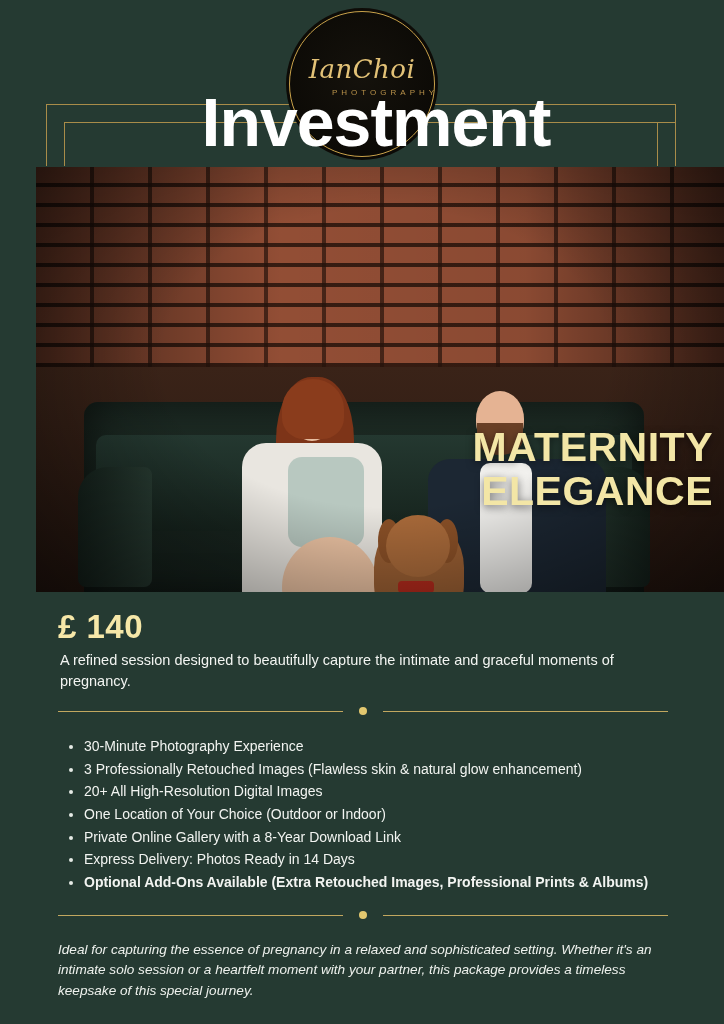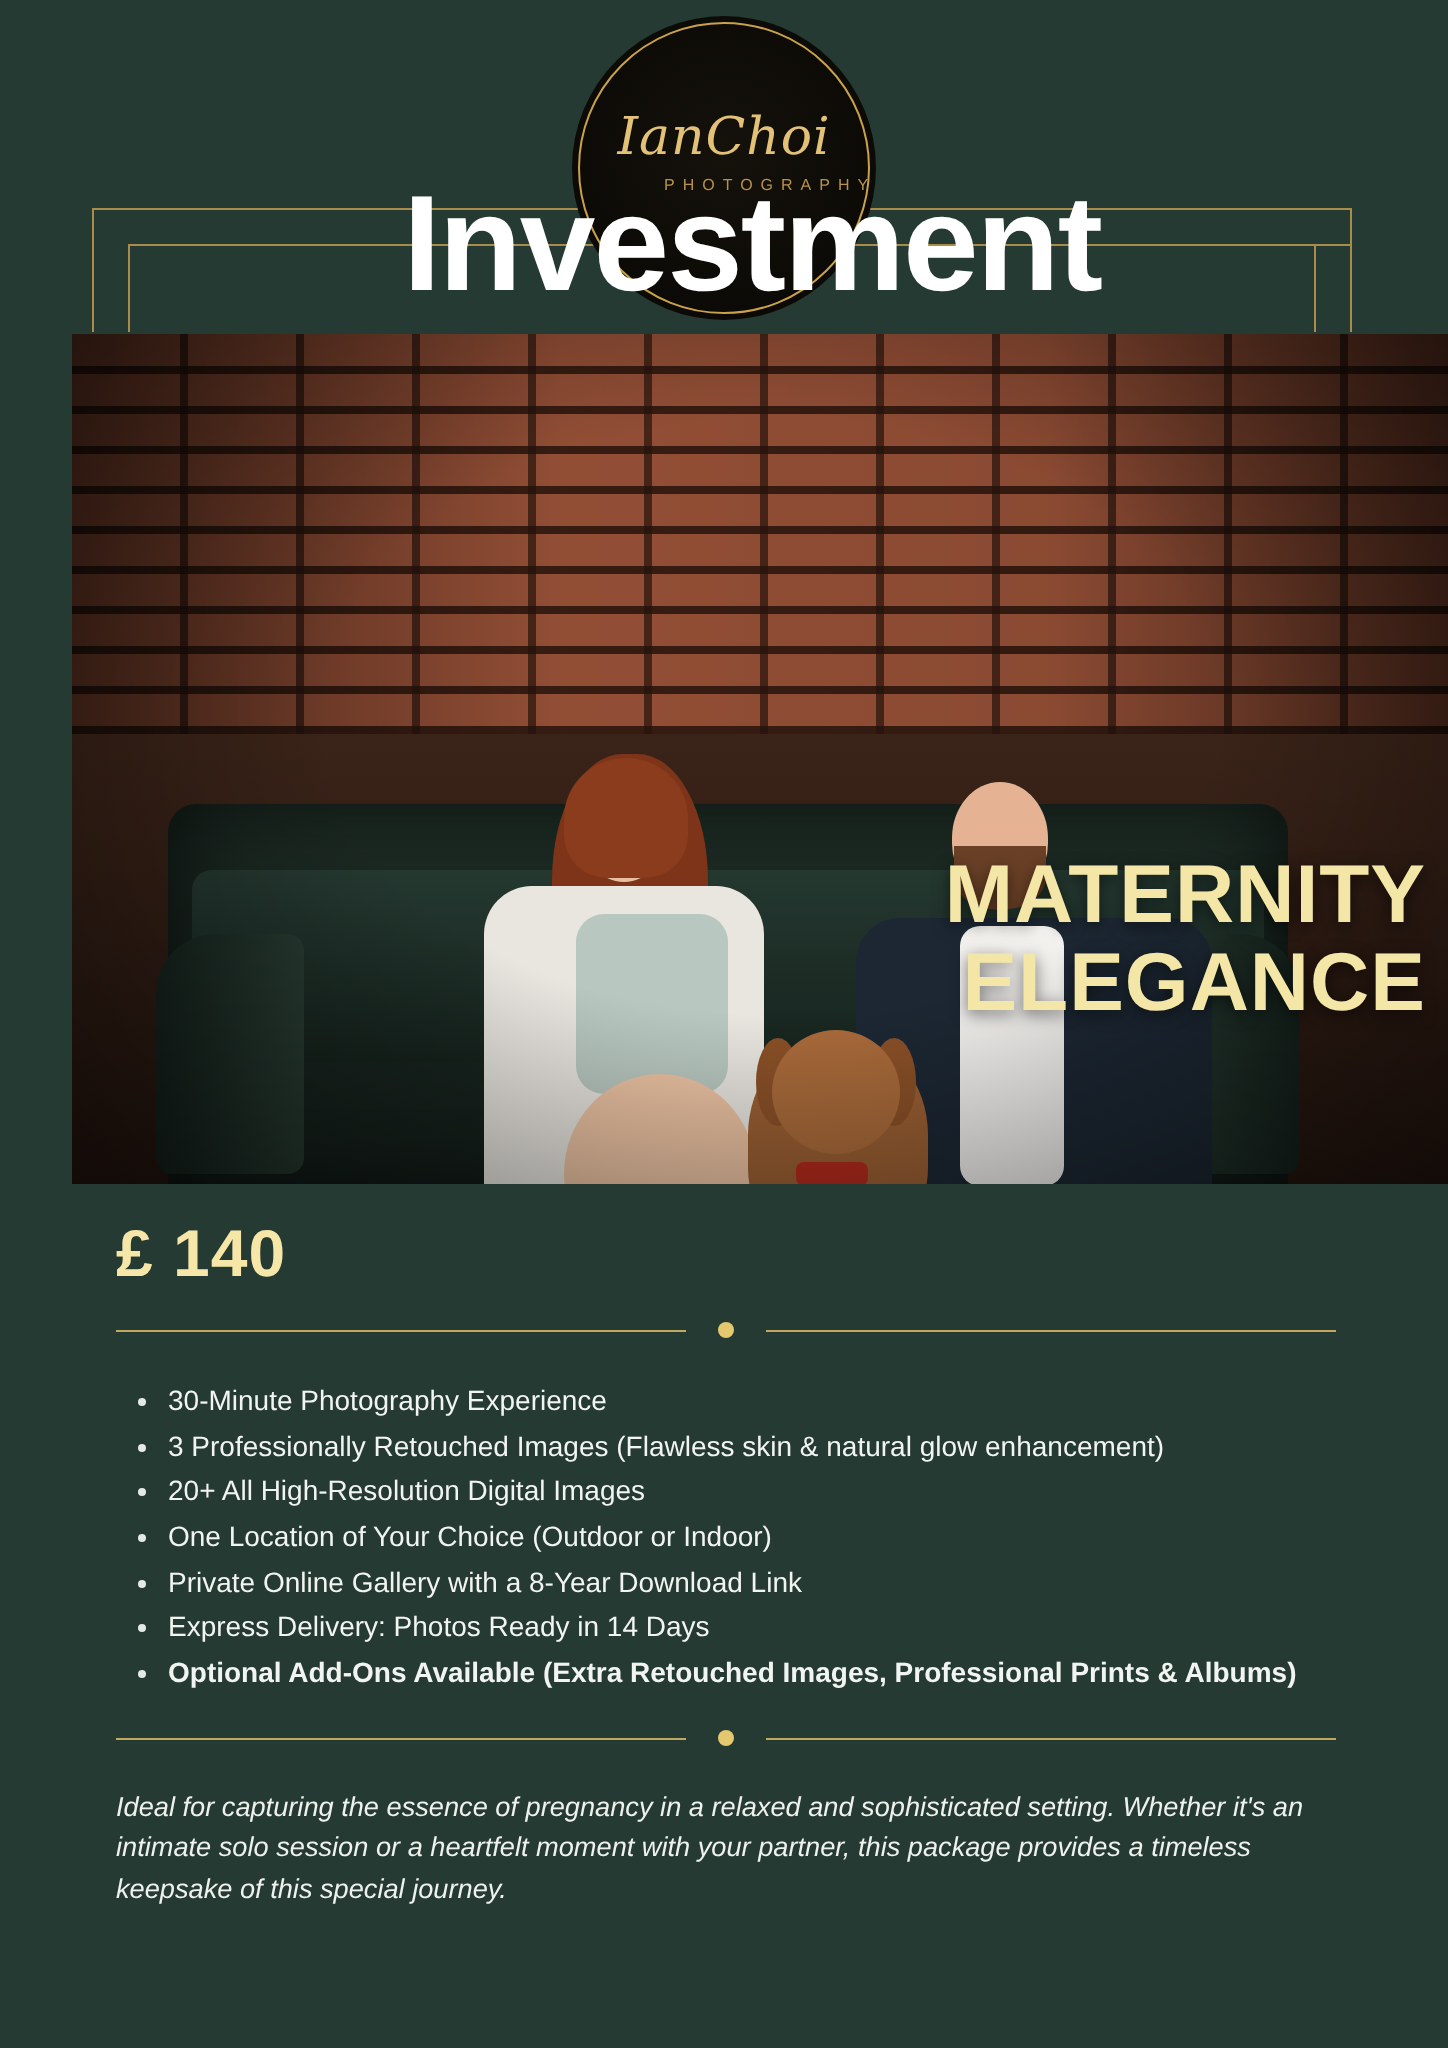--- a/index.html
+++ b/index.html
@@ -318,20 +318,21 @@
     <div class="photo-vignette"></div>
 
     <div class="session-overlay">
       <div>MATERNITY</div>
       <div>ELEGANCE</div>
     </div>
   </div>
 
   <div class="body-block">
     <div class="price">£ 140</div>
+    <p class="intro">A refined session designed to beautifully capture the intimate and graceful moments of pregnancy.</p>
 
     <div class="divider">
       <span class="line l-left"></span>
       <span class="dot"></span>
       <span class="line l-right"></span>
     </div>
 
     <ul class="features">
       <li>30-Minute Photography Experience</li>
       <li>3 Professionally Retouched Images (Flawless skin &amp; natural glow enhancement)</li>

